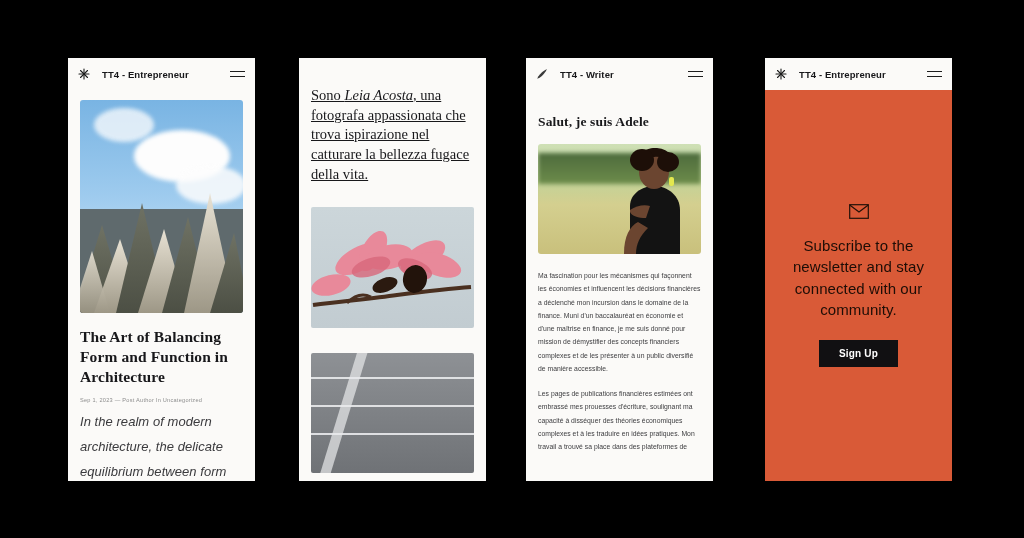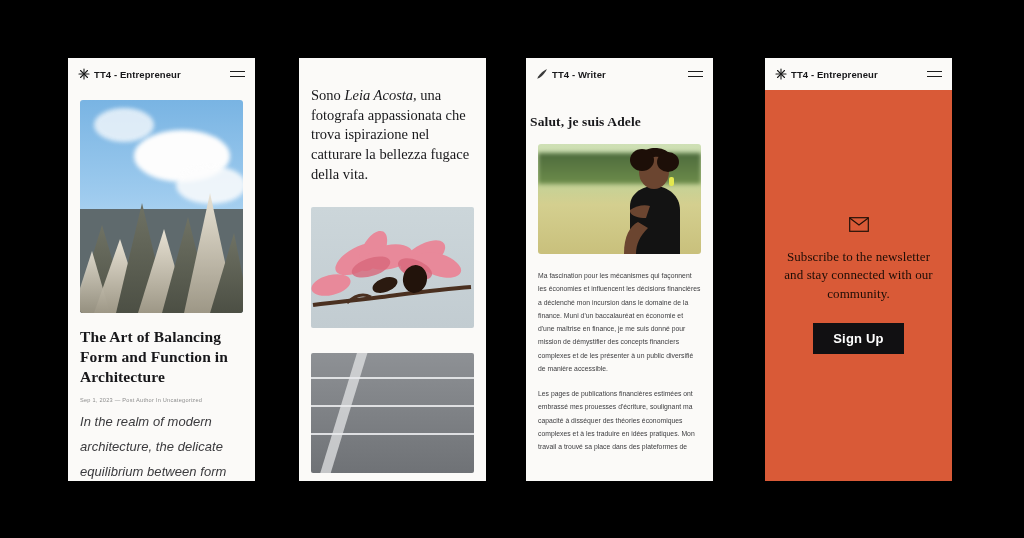--- a/index.html
+++ b/index.html
@@ -27,21 +27,21 @@
   
   .topbar {
     height: 32px;
     background: #fbfaf8;
     display: flex;
     align-items: center;
     padding: 0 10px 0 9px;
     position: relative;
     z-index: 5;
   }
-  .brand { display: flex; align-items: center; gap: 4px; }
+  .brand { display: flex; align-items: center; gap: 12px; }
   .brand-icon {
     width: 13px; height: 13px;
     display: flex; align-items: center; justify-content: center;
     color: #1b1b1b;
     flex: none;
   }
   .brand-icon svg { display: block; }
   .brand-title {
     font-size: 9.5px;
     font-weight: 700;
@@ -101,20 +101,21 @@
   }
   .spikes { position: absolute; left: 0; right: 0; bottom: 0; height: 62%; }
 
   
   .p2 .intro {
     font-family: "Liberation Serif", serif;
     font-size: 14.5px;
     line-height: 1.36;
     color: #18181b;
     padding: 28px 12px 0 12px;
+    text-decoration: underline;
   }
   .p2 .intro em { font-style: italic; }
   .p2 .shot1 { margin: 22px 12px 0 12px; height: 121px; border-radius: 2px; overflow: hidden; position: relative; }
   .p2 .shot2 { margin: 25px 12px 0 12px; height: 120px; border-radius: 2px; overflow: hidden; position: relative; }
 
   .magnolia-bg { position: absolute; inset: 0; background: linear-gradient(#ccd6da, #c2ccd1); }
 
   .stairs { position: absolute; inset: 0; background: linear-gradient(180deg,#8e9195,#6f7276); }
   .stair-line { position: absolute; left: 0; right: 0; height: 2px; background: #e9eaec; opacity: .9; }
   .stair-diag {
@@ -122,21 +123,21 @@
     width: 10px; height: 130%;
     background: #e2e3e4; opacity: .75;
     transform: rotate(17deg);
   }
 
   
   .p3 .w-title {
     font-family: "Liberation Serif", serif;
     font-size: 13.5px;
     color: #18181b;
-    padding: 24px 12px 0 4px;
+    padding: 24px 12px 0 12px;
     letter-spacing: 0.15px;
   }
   .p3 .portrait { margin: 14px 12px 0 12px; height: 110px; border-radius: 3px; overflow: hidden; position: relative; }
   .p3 .para {
     font-size: 6.8px;
     line-height: 1.95;
     color: #3c3c3f;
     padding: 0 12px;
     margin-top: 15px;
     letter-spacing: 0.02px;
@@ -152,34 +153,34 @@
     height: 391px;
     display: flex;
     flex-direction: column;
     align-items: center;
     justify-content: center;
     padding: 0 16px;
     position: relative;
   }
   .p4 .env { margin-bottom: 12px; color: #231108; }
   .p4 .sub {
-    font-family: Liberation Serif, serif;
-    font-size: 13px;
+    font-family: Liberation Sans, sans-serif;
+    font-size: 15px;
     line-height: 1.42;
     color: #1d0d06;
     text-align: center;
     letter-spacing: 0.1px;
   }
   .p4 .signup {
     margin-top: 20px;
     background: #111012;
     color: #ffffff;
     border: none;
     font-family: "Liberation Sans", sans-serif;
-    font-size: 13px;
+    font-size: 10px;
     font-weight: 700;
     padding: 8px 20px;
     letter-spacing: 0.2px;
     cursor: pointer;
   }
 </style>
 </head>
 <body>
 
 <div class="stage">

